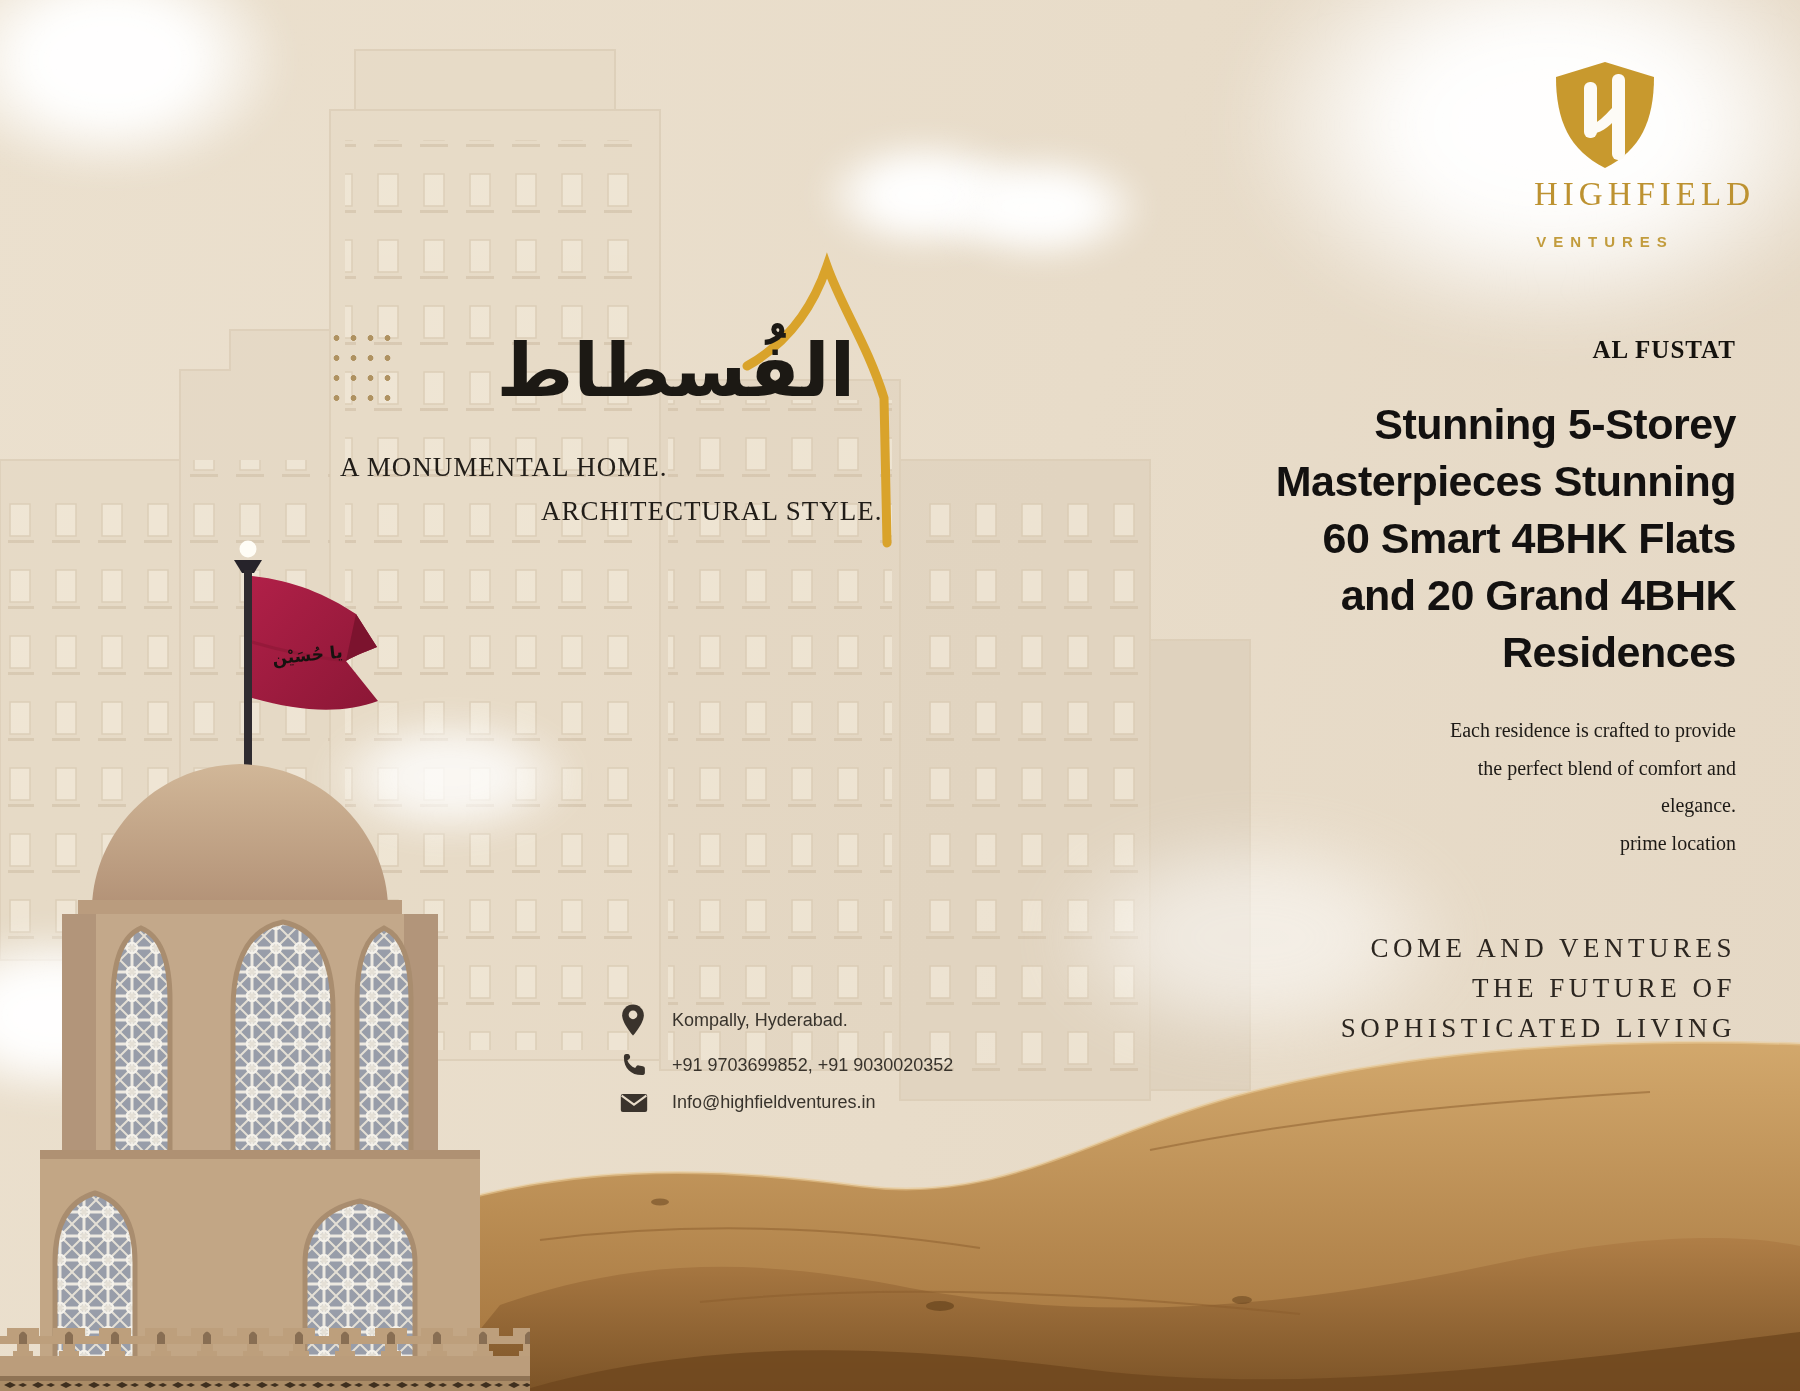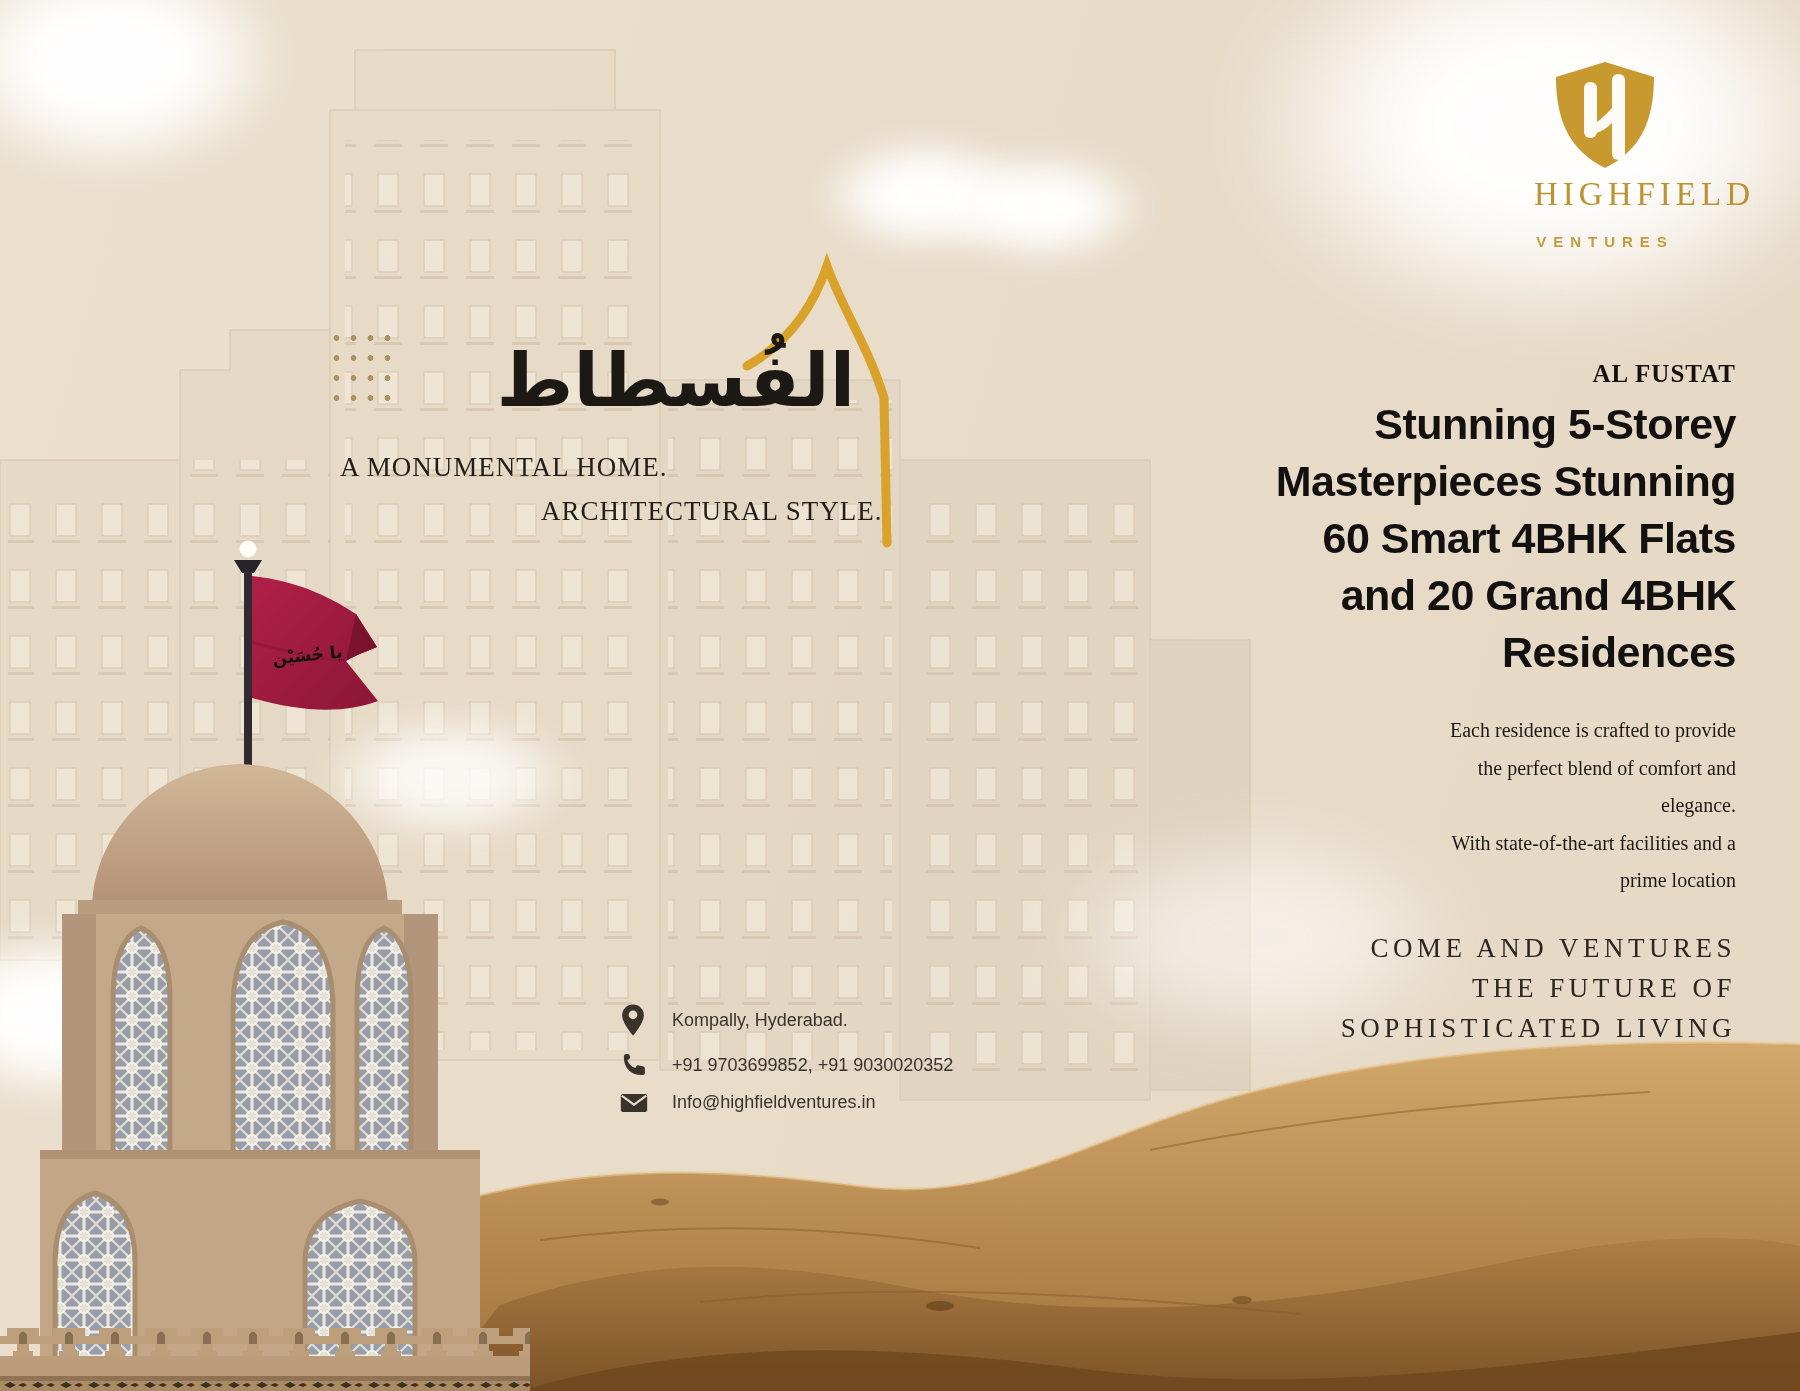--- a/index.html
+++ b/index.html
@@ -16,39 +16,39 @@
   .mosque{position:absolute;left:0;top:530px;z-index:4;}
   .fg{z-index:5;position:absolute;}
 
   
   .dots{left:326px;top:326px;width:72px;height:80px;
         background-image:radial-gradient(circle,#a5854f 2.6px,rgba(0,0,0,0) 3.2px);
         background-size:17px 20px;background-position:2px 2px;opacity:.85;}
 
   
   .arch{left:728px;top:248px;}
-  .arabic{left:505px;top:338px;width:350px;text-align:right;direction:rtl;
+  .arabic{left:505px;top:328px;width:350px;text-align:right;direction:rtl;
           font-family:"DejaVu Sans",sans-serif;font-size:74px;font-weight:600;
           color:#1c1914;line-height:1.15;}
   .tag1{left:340px;top:452px;font-family:"Liberation Serif",serif;font-size:27px;
         letter-spacing:1px;color:#211d18;}
   .tag2{left:541px;top:496px;font-family:"Liberation Serif",serif;font-size:27px;
         letter-spacing:1px;color:#211d18;}
 
   
   .brand{left:1455px;top:58px;width:300px;text-align:center;}
   .brand .shield{display:block;margin:0 auto;}
   .brand-name{font-family:"Liberation Serif",serif;font-size:33px;letter-spacing:5px;
               color:#bd9231;margin-top:6px;text-align:right;}
   .brand-tag{font-family:"Liberation Sans",sans-serif;font-size:15px;letter-spacing:7px;
              color:#c29c3d;margin-top:20px;font-weight:bold;}
 
   
   .rcol{right:64px;text-align:right;color:#15120e;}
-  .kicker{top:360px;font-family:"Liberation Serif",serif;font-weight:bold;
+  .kicker{top:336px;font-family:"Liberation Serif",serif;font-weight:bold;
           font-size:25px;letter-spacing:1px;}
   .heading{top:396px;font-size:43px;line-height:57px;font-weight:bold;
            letter-spacing:-.5px;color:#131110;}
   .bodytxt{top:712px;font-family:"Liberation Serif",serif;font-size:20px;
            line-height:37.5px;color:#1d1a16;}
   .cta{top:928px;font-family:"Liberation Serif",serif;font-size:27px;line-height:40px;
        letter-spacing:4.5px;color:#2c2620;}
 
   
   .contact{left:620px;top:1002px;}
@@ -214,21 +214,20 @@
     <div>Masterpieces Stunning</div>
     <div>60 Smart 4BHK Flats</div>
     <div>and 20 Grand 4BHK</div>
     <div>Residences</div>
   </div>
 
   <div class="fg rcol bodytxt">
     <div>Each residence is crafted to provide</div>
     <div>the perfect blend of comfort and</div>
     <div>elegance.</div>
-    <div>With state-of-the-art facilities and a</div>
     <div>prime location</div>
   </div>
 
   <div class="fg rcol cta">
     <div>COME AND VENTURES</div>
     <div>THE FUTURE OF</div>
     <div>SOPHISTICATED LIVING</div>
   </div>
 
   <div class="fg contact">

